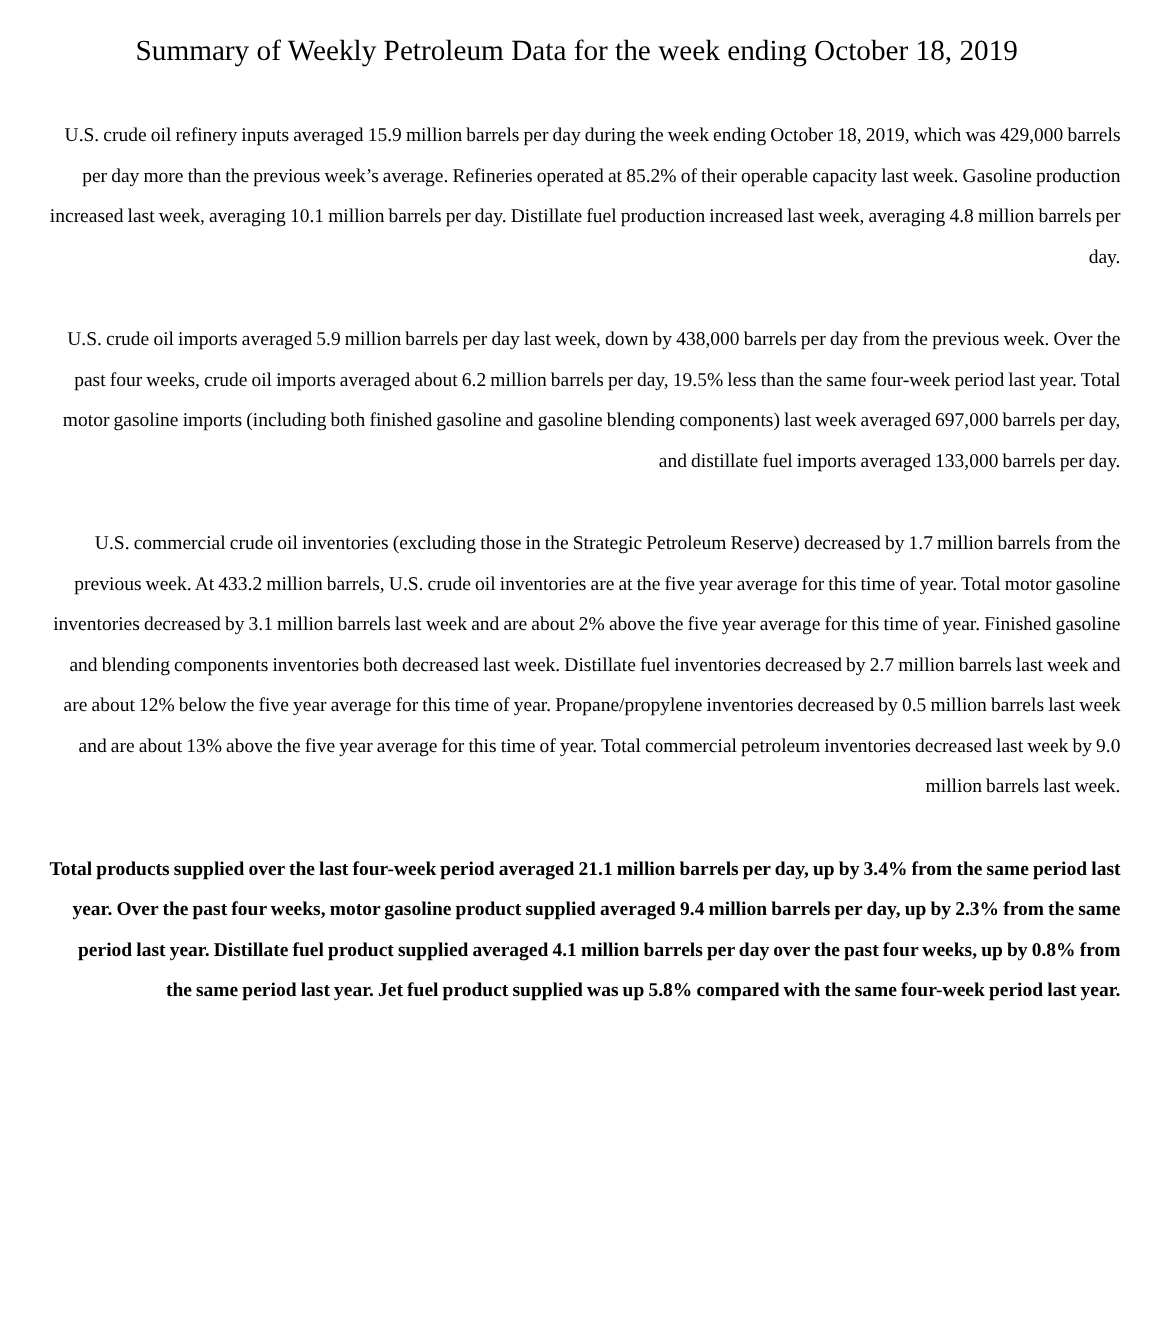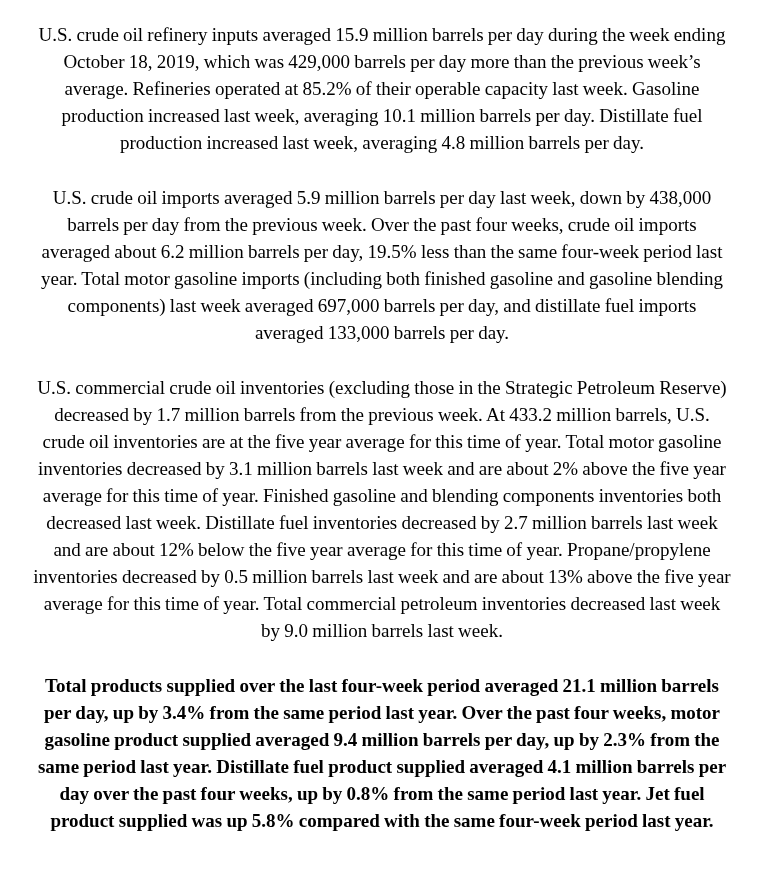--- a/index.html
+++ b/index.html
@@ -20,35 +20,36 @@
   .doc-title {
     font-size: 19.5px;
     font-weight: 400;
     line-height: 27px;
     text-align: center;
     margin: 0 0 28px 0;
     
     padding-right: 11px;
   }
   .doc-paragraph {
-    font-size: 19px;
+    font-size: 13px;
     line-height: 27px;
-    text-align: center;
-    margin: 0 16px 28px 0;
+    text-align: right;
+    margin: 0 0 28px 0;
     word-spacing: -0.5px;
   }
   .doc-paragraph:last-child {
     margin-bottom: 0;
     font-weight: bold;
   }
 </style>
 </head>
 <body>
 
 <div class="page">
+  <h1 class="doc-title">Summary of Weekly Petroleum Data for the week ending October 18, 2019</h1>
 
   <p class="doc-paragraph">U.S. crude oil refinery inputs averaged 15.9 million barrels per day during the week ending October 18, 2019, which was 429,000 barrels per day more than the previous week’s average. Refineries operated at 85.2% of their operable capacity last week. Gasoline production increased last week, averaging 10.1 million barrels per day. Distillate fuel production increased last week, averaging 4.8 million barrels per day.</p>
 
   <p class="doc-paragraph">U.S. crude oil imports averaged 5.9 million barrels per day last week, down by 438,000 barrels per day from the previous week. Over the past four weeks, crude oil imports averaged about 6.2 million barrels per day, 19.5% less than the same four-week period last year. Total motor gasoline imports (including both finished gasoline and gasoline blending components) last week averaged 697,000 barrels per day, and distillate fuel imports averaged 133,000 barrels per day.</p>
 
   <p class="doc-paragraph">U.S. commercial crude oil inventories (excluding those in the Strategic Petroleum Reserve) decreased by 1.7 million barrels from the previous week. At 433.2 million barrels, U.S. crude oil inventories are at the five year average for this time of year. Total motor gasoline inventories decreased by 3.1 million barrels last week and are about 2% above the five year average for this time of year. Finished gasoline and blending components inventories both decreased last week. Distillate fuel inventories decreased by 2.7 million barrels last week and are about 12% below the five year average for this time of year. Propane/propylene inventories decreased by 0.5 million barrels last week and are about 13% above the five year average for this time of year. Total commercial petroleum inventories decreased last week by 9.0 million barrels last week.</p>
 
   <p class="doc-paragraph">Total products supplied over the last four-week period averaged 21.1 million barrels per day, up by 3.4% from the same period last year. Over the past four weeks, motor gasoline product supplied averaged 9.4 million barrels per day, up by 2.3% from the same period last year. Distillate fuel product supplied averaged 4.1 million barrels per day over the past four weeks, up by 0.8% from the same period last year. Jet fuel product supplied was up 5.8% compared with the same four-week period last year.</p>
 </div>
 

